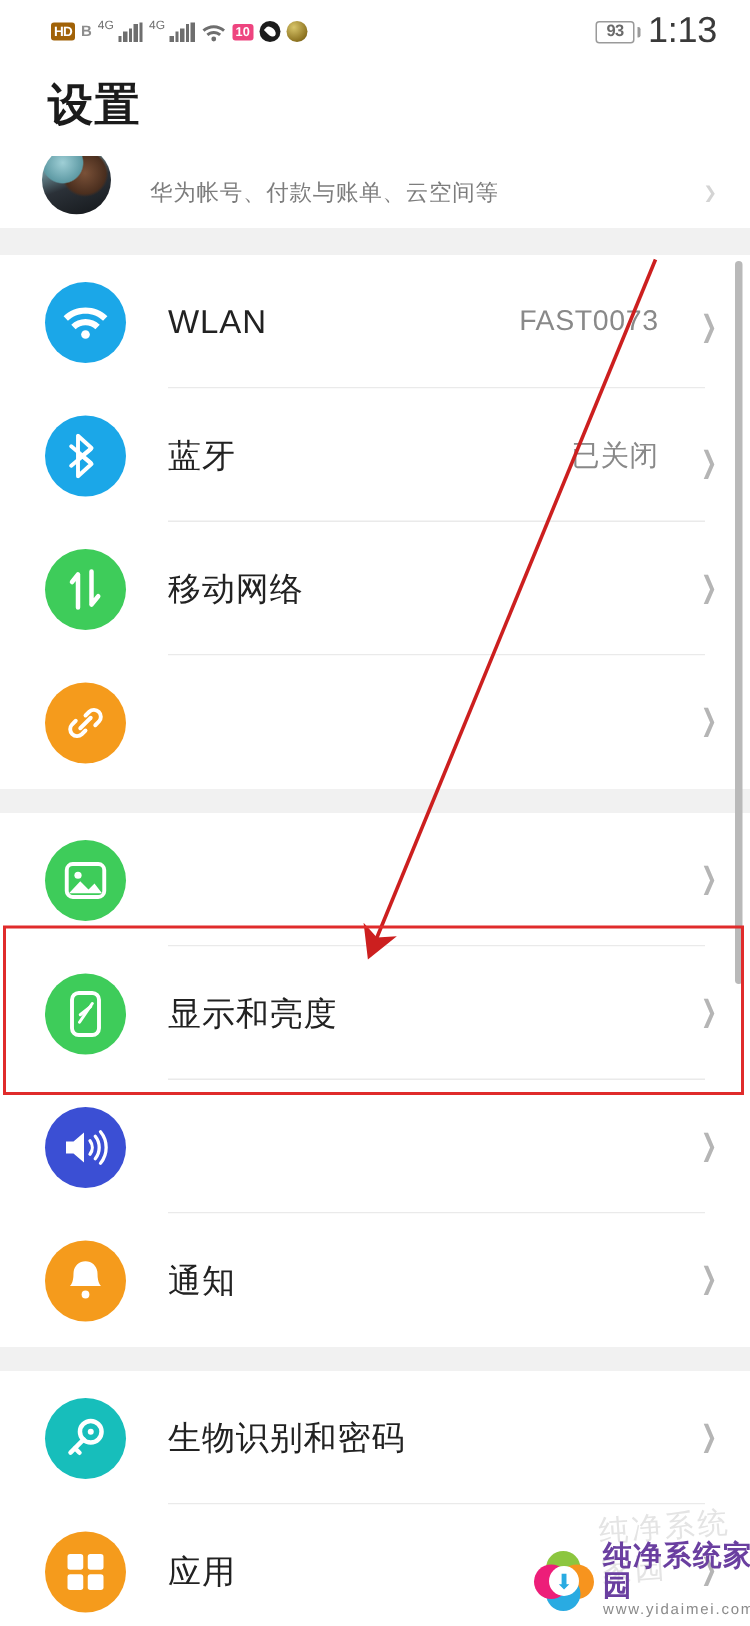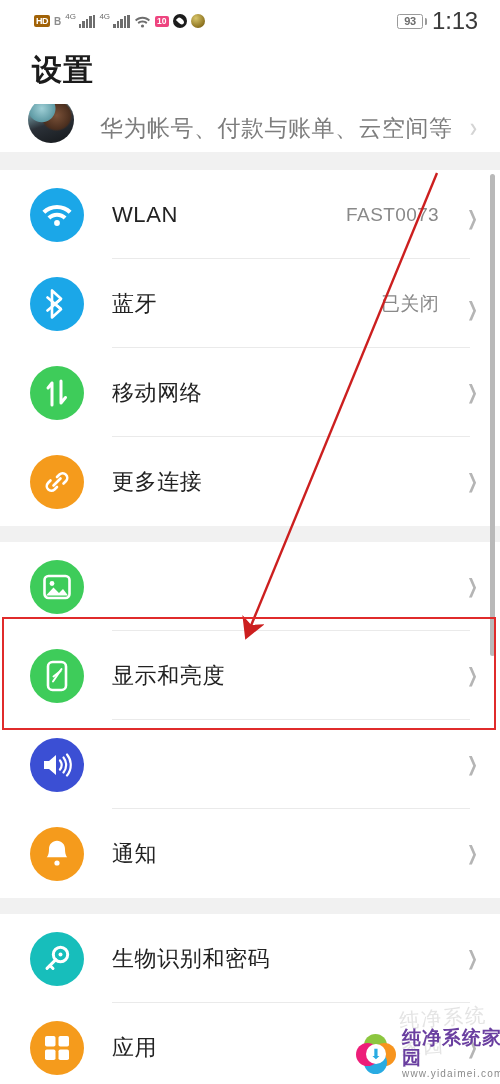--- a/index.html
+++ b/index.html
@@ -93,21 +93,21 @@
   .avatar {
     width: 46px; height: 46px; border-radius: 50%;
     margin-left: 28px; margin-top: -16px;
     background:
       radial-gradient(circle at 30% 25%, #9fcfd6 0%, #5e9aa4 28%, rgba(0,0,0,0) 30%),
       radial-gradient(circle at 62% 40%, #7a5138 0%, #4a2e1e 35%, rgba(0,0,0,0) 40%),
       linear-gradient(160deg, #b8d8dc 0%, #7fa9b2 22%, #2b3138 55%, #14171a 100%);
     flex: 0 0 auto;
   }
   .account-text {
-    margin-left: 26px; font-size: 23px; color: #7d7d7d;
+    margin-left: 26px; font-size: 15px; color: #7d7d7d;
     letter-spacing: .5px;
   }
   .account-chevron {
     margin-left: auto; margin-right: 22px;
     color: #d4d4d4; font-size: 11px;
   }
 
   
   .gap { background: #f1f1f1; width: 500px; }
   .group { background: #ffffff; width: 500px; }
@@ -296,21 +296,20 @@
         <div class="row">
           <div class="icon-badge" style="background: rgb(245, 155, 28);">
             <svg width="30" height="30" viewBox="0 0 30 30">
               <g stroke="#fff" stroke-width="2.6" fill="none" stroke-linecap="round">
                 <path d="M11.5 18.5l7-7"></path>
                 <path d="M8.5 13.5L6 16a4.6 4.6 0 006.5 6.5l2.5-2.5"></path>
                 <path d="M21.5 16.5L24 14A4.6 4.6 0 0017.5 7.5L15 10"></path>
               </g>
             </svg>
           </div>
-          <div class="row-label">更多连接</div>
           <div class="row-right">
             <span class="chevron">❯</span>
           </div>
         </div>
       </div>
     <div class="gap" style="height:16px"></div>
     <div class="group" id="g1">
         <div class="row">
           <div class="icon-badge" style="background: rgb(62, 204, 90);">
             <svg width="30" height="28" viewBox="0 0 30 28">

